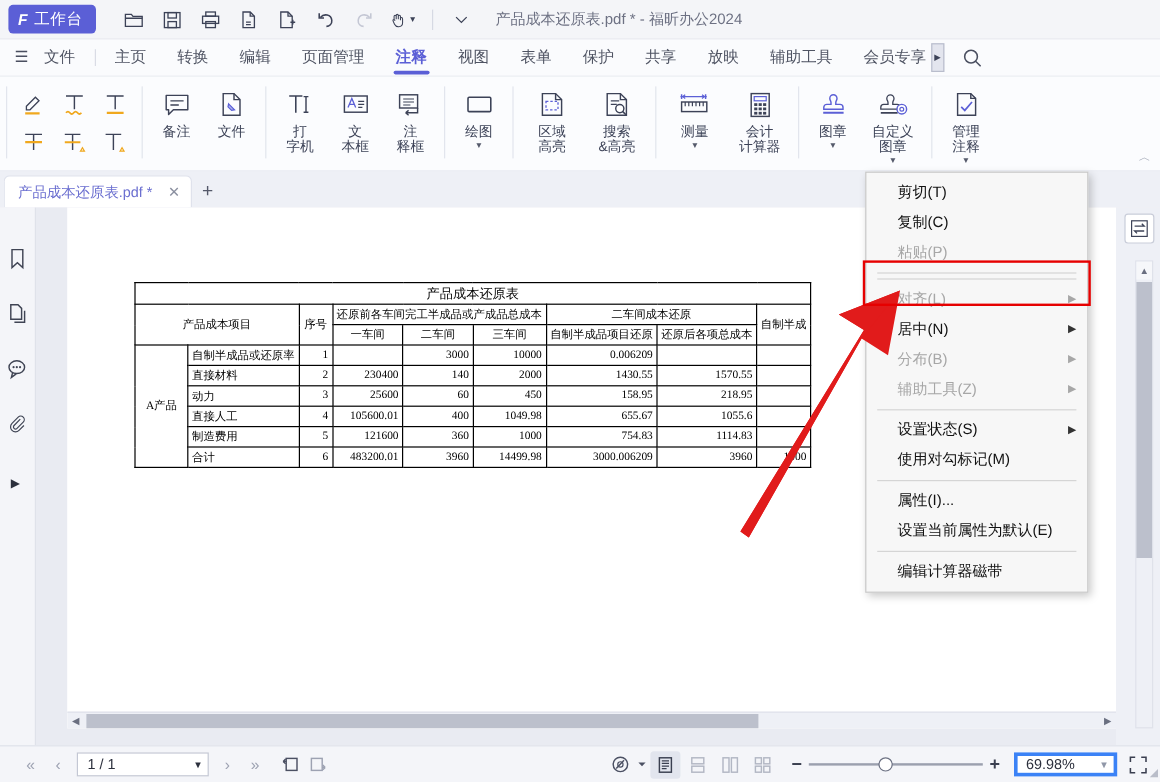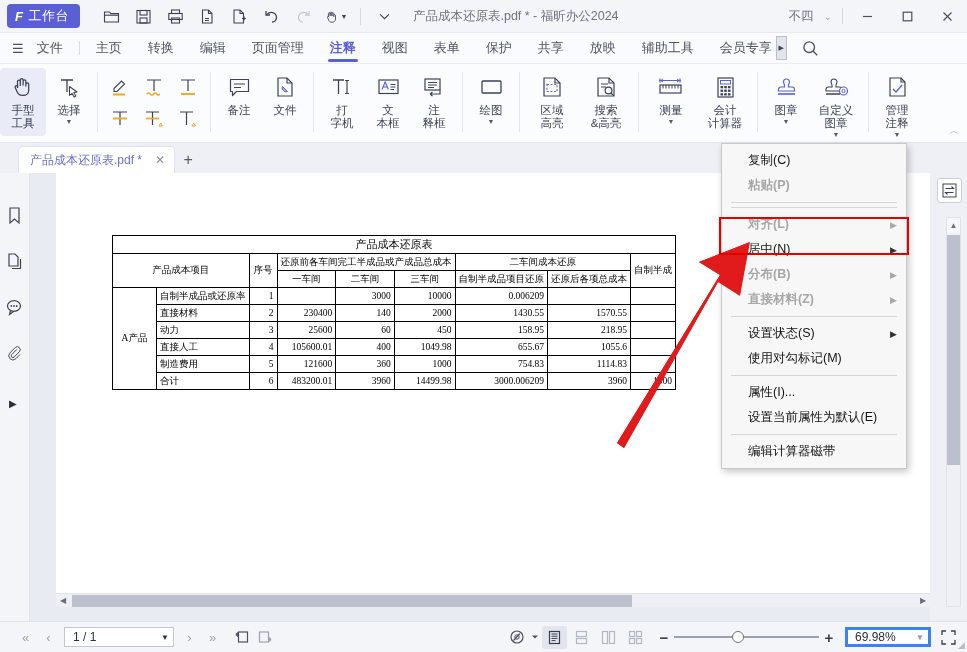--- a/index.html
+++ b/index.html
@@ -105,21 +105,21 @@
   }
 
   
   .tabbar {
     position:absolute; left:0; top:143px; width:967px; height:30px;
     background:#eef0f6; display:flex; align-items:flex-end;
   }
   .dtab {
     height:27px; background:#fff; border:1px solid #dfe2ec; border-bottom:none;
     border-radius:5px 5px 0 0; display:flex; align-items:center;
-    padding:0 6px 0 11px; margin-left:18px; cursor:pointer;
+    padding:0 6px 0 11px; margin-left:3px; cursor:pointer;
   }
   .dtab .tname { font-size:12px; color:#6b6fd0; white-space:nowrap; }
   .dtab .tx { margin-left:10px; color:#8b90a0; font-size:12px; padding:0 3px; cursor:pointer; }
   .newtab {
     width:26px; height:27px; display:flex; align-items:center; justify-content:center;
     font-size:16px; color:#55596a; cursor:pointer;
   }
 
   
   .workspace {
@@ -197,21 +197,21 @@
   
   .ctxmenu {
     position:absolute; left:721px; top:143px; width:186px;
     background:#f7f7f7; border:1px solid #c8c8c8;
     box-shadow:2px 3px 7px rgba(0,0,0,.22); padding:4px 0; z-index:40;
   }
   .ctxitem {
     height:25px; display:flex; align-items:center; padding:0 10px 0 26px;
     font-size:12.5px; color:#121212; cursor:pointer; position:relative;
   }
-  .ctxitem.disabled { color:#a7a7a7; cursor:default;font-weight:bold; }
+  .ctxitem.disabled { color:#a7a7a7; cursor:default; }
   .ctxitem .arw { position:absolute; right:9px; font-size:9px; color:#333; }
   .ctxitem.disabled .arw { color:#a7a7a7; }
   .ctxsep { height:1px; background:#d5d5d5; margin:4px 9px; }
   .redbox {
     position:absolute; left:719px; top:217px; width:190px; height:38px;
     border:2.4px solid #e60000; z-index:45; pointer-events:none;
   }
   .arrow-svg { position:absolute; left:600px; top:240px; z-index:42; pointer-events:none; }
 
   
@@ -328,40 +328,20 @@
       <div class="tsep"></div>
       <div class="ticon">
         <svg width="15" height="15" viewBox="0 0 17 17">
             <path d="M3.5 6l5 5 5-5" fill="none" stroke="currentColor" stroke-width="1.2"></path>
           </svg>
       </div>
     </div>
 
     <div class="doctitle">产品成本还原表.pdf * - 福昕办公2024</div>
 
-    <div class="tb-right">
-      <span class="username">不四</span>
-      <span class="chev">⌄</span>
-      <span class="vdiv"></span>
-      <div class="wctl">
-        <svg width="13" height="13" viewBox="0 0 13 13">
-            <path d="M2 6.5h9" stroke="currentColor" stroke-width="1.2"></path>
-          </svg>
-      </div>
-      <div class="wctl">
-        <svg width="13" height="13" viewBox="0 0 13 13">
-            <rect x="2.2" y="2.2" width="8.6" height="8.6" fill="none" stroke="currentColor" stroke-width="1.2"></rect>
-          </svg>
-      </div>
-      <div class="wctl close">
-        <svg width="13" height="13" viewBox="0 0 13 13">
-            <path d="M2.5 2.5l8 8M10.5 2.5l-8 8" stroke="currentColor" stroke-width="1.2"></path>
-          </svg>
-      </div>
-    </div>
   </div>
 
   <div class="menubar">
     <span class="hamb">☰</span>
     <div class="mi">文件</div>
     <div class="msep"></div>
     <div class="mi">主页</div>
     <div class="mi">转换</div>
     <div class="mi">编辑</div>
     <div class="mi">页面管理</div>
@@ -377,41 +357,20 @@
     <div class="search-m">
       <svg width="19" height="19" viewBox="0 0 19 19">
           <circle cx="8.2" cy="8.2" r="5.3" fill="none" stroke="currentColor" stroke-width="1.3"></circle>
           <path d="M12.2 12.2l4 4" stroke="currentColor" stroke-width="1.3"></path>
         </svg>
     </div>
   </div>
 
   <div class="ribbon">
 
-    <div class="grp">
-      <div class="bigbtn sel">
-        <div class="ico">
-          <svg width="26" height="26" viewBox="0 0 26 26">
-              <path d="M7.5 14V7.6a1.4 1.4 0 012.8 0v4.4m0-.6V6a1.4 1.4 0 012.8 0v5.4m0-.5V7.2a1.4 1.4 0 012.8 0v5.2m0-2.2a1.4 1.4 0 012.8 0v6c0 3-2.4 5.2-5.4 5.2h-1.1c-2.8 0-4.2-1.4-5-3.3l-2-4.5c-.6-1.3.9-2.5 2-1.5l1.1 1.2" fill="none" stroke="#3c4257" stroke-width="1.25" stroke-linejoin="round"></path>
-            </svg>
-        </div>
-        <div class="lbl">手型</div>
-        <div class="lbl2">工具</div>
-      </div>
-      <div class="bigbtn">
-        <div class="ico">
-          <svg width="26" height="26" viewBox="0 0 26 26">
-              <path d="M5 6h12M11 6v12" fill="none" stroke="#3c4257" stroke-width="1.3"></path>
-              <path d="M13.5 12.5l7.5 5.5-3.2.5 2 3.6-1.7.9-2-3.6-2.6 2z" fill="#fff" stroke="#3c4257" stroke-width="1.1" stroke-linejoin="round"></path>
-            </svg>
-        </div>
-        <div class="lbl">选择</div>
-        <div class="dcaret">▼</div>
-      </div>
-    </div>
 
     <div class="gsep"></div>
 
     <div class="markgrid">
       <div class="mk">
         <svg width="22" height="22" viewBox="0 0 22 22">
             <path d="M5 13.5l7.5-7.5 3 3L8 16.5H5z" fill="none" stroke="#3c4257" stroke-width="1.1"></path>
             <path d="M4 19.5h12" stroke="#f0a81e" stroke-width="2"></path>
           </svg>
       </div>
@@ -785,38 +744,39 @@
           </svg>
       </div>
       <div class="vscroll">
         <div class="vs-up">▲</div>
         <div class="vs-thumb"></div>
       </div>
     </div>
   </div>
 
   <div class="ctxmenu">
+    <div class="ctxitem">剪切(T)</div>
     <div class="ctxitem">复制(C)</div>
     <div class="ctxitem disabled">粘贴(P)</div>
     <div class="ctxsep"></div>
     <div class="ctxsep"></div>
     <div class="ctxitem disabled">
       <span>对齐(L)</span>
       <span class="arw">▶</span>
     </div>
     <div class="ctxitem">
       <span>居中(N)</span>
       <span class="arw">▶</span>
     </div>
     <div class="ctxitem disabled">
       <span>分布(B)</span>
       <span class="arw">▶</span>
     </div>
     <div class="ctxitem disabled">
-      <span>直接材料(Z)</span>
+      <span>辅助工具(Z)</span>
       <span class="arw">▶</span>
     </div>
     <div class="ctxsep"></div>
     <div class="ctxitem">
       <span>设置状态(S)</span>
       <span class="arw">▶</span>
     </div>
     <div class="ctxitem">使用对勾标记(M)</div>
     <div class="ctxsep"></div>
     <div class="ctxitem">属性(I)...</div>

